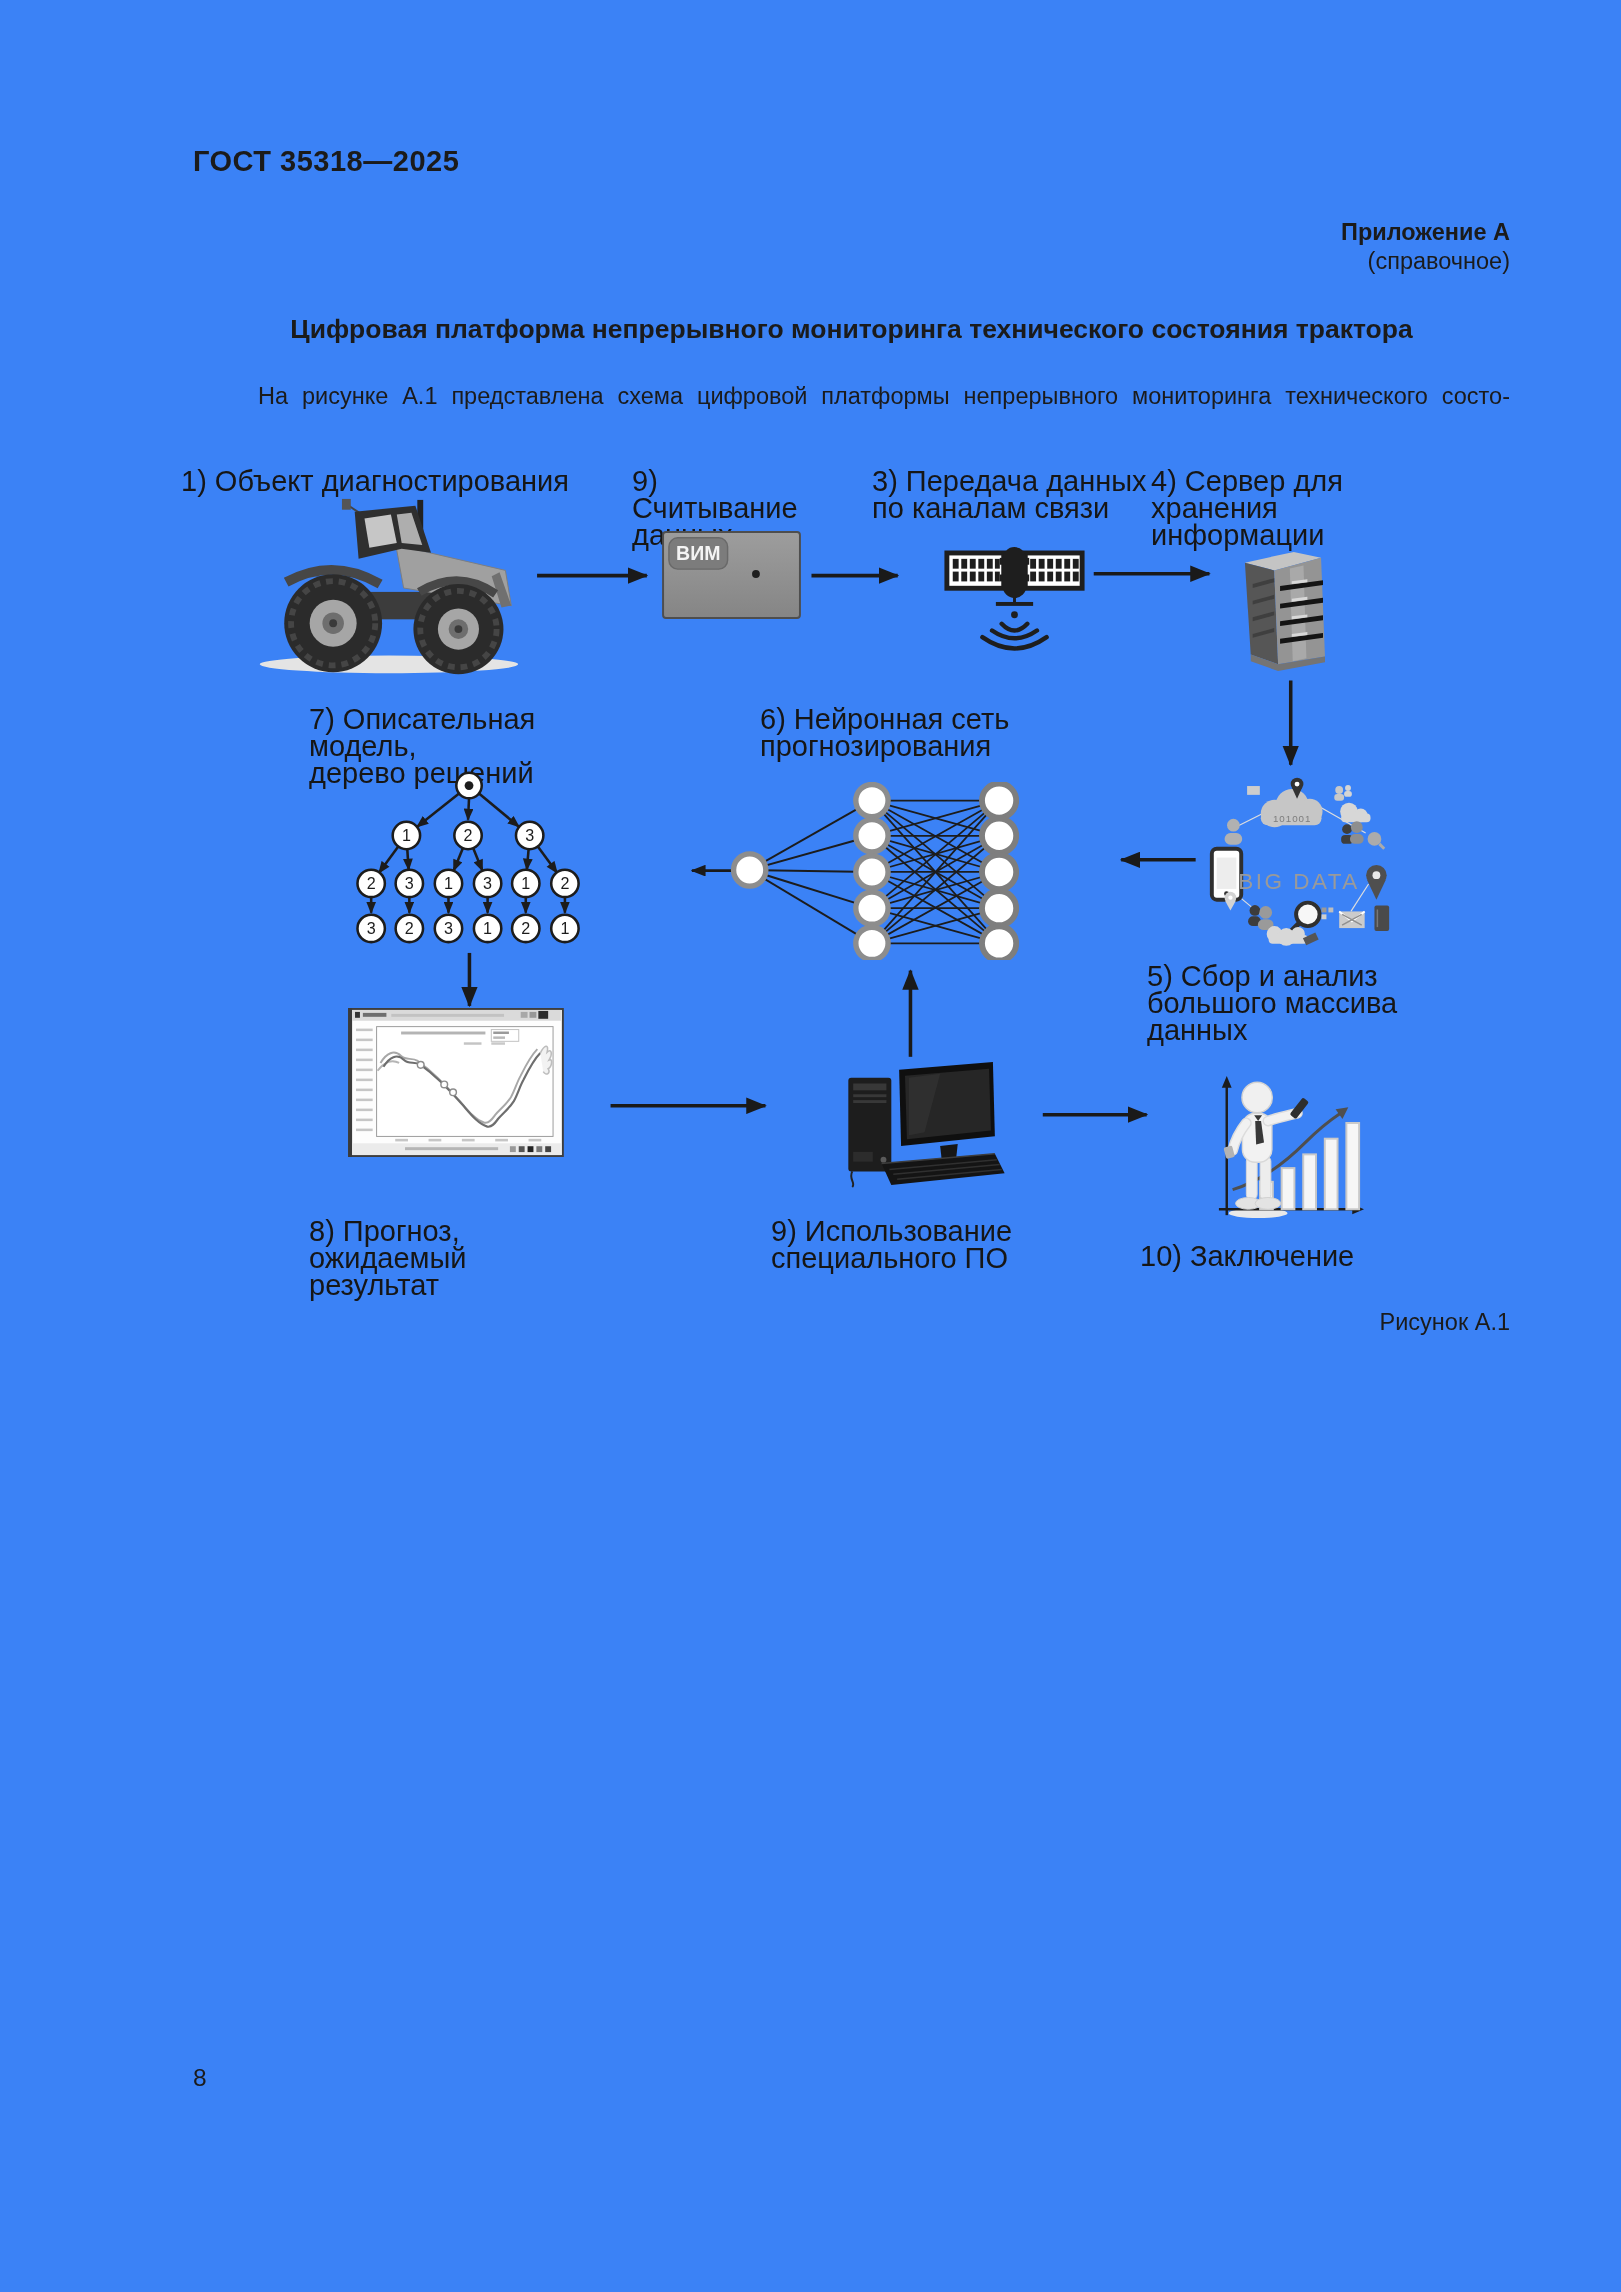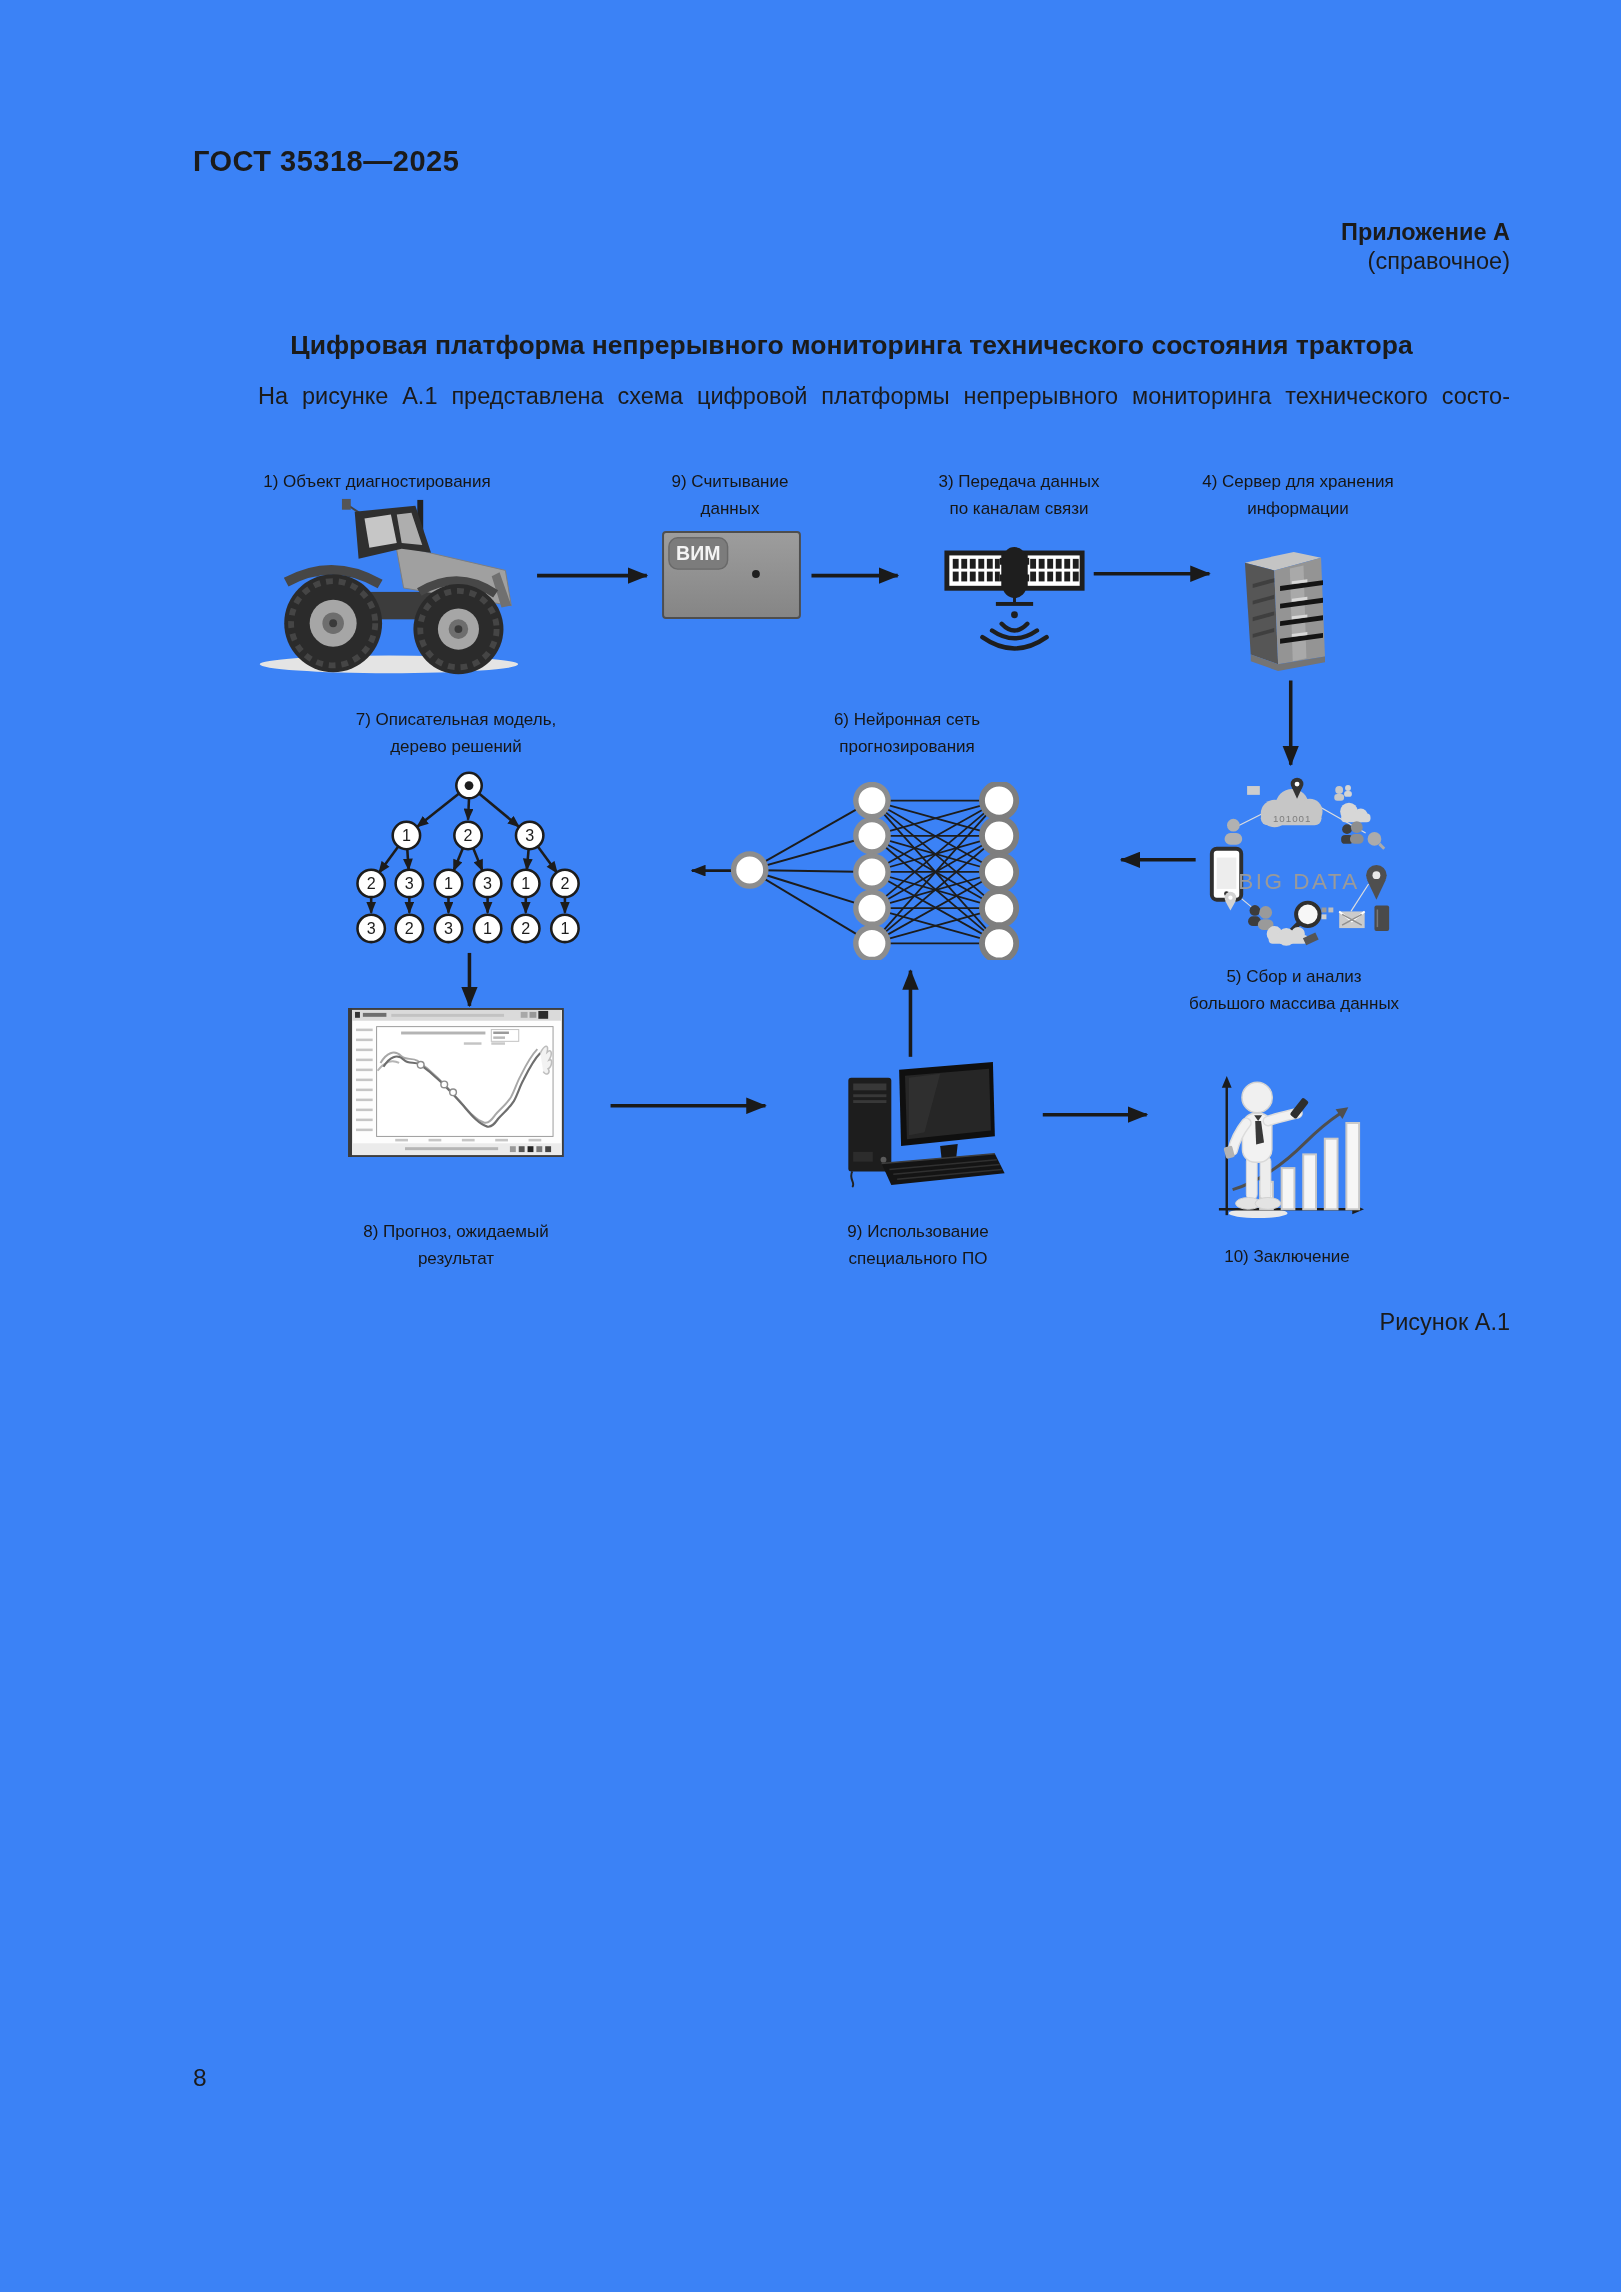--- a/index.html
+++ b/index.html
@@ -3,25 +3,25 @@
 <meta charset="utf-8">
 <style>
   html,body{margin:0;padding:0;background:#ffffff;}
   .page{position:relative;width:1621px;height:2293px;background:#3b82f6;
         font-family:"Liberation Sans",sans-serif;color:#1b1b1b;overflow:hidden;}
   .doc-header{position:absolute;left:193px;top:145px;font-size:29px;font-weight:700;letter-spacing:0.5px;}
   .appendix{position:absolute;left:193px;top:218px;width:1317px;text-align:right;
             font-size:23.5px;line-height:29px;}
   .appendix .a1{font-weight:700;}
   .sec-title{position:absolute;left:193px;top:314px;width:1317px;text-align:center;
-             font-size:26.5px;font-weight:700;margin-top:16px;}
+             font-size:26.5px;font-weight:700;}
   .intro{position:absolute;left:193px;top:382px;width:1317px;font-size:23.5px;line-height:28px;}
   .intro .l1{text-align:justify;text-align-last:justify;text-indent:65px;}
   .intro .l2{text-align:left;}
-  .dlabel{position:absolute;font-size:17px;line-height:27px;text-align:center;color:#161616;}
+  .dlabel{position:absolute;font-size:29px;line-height:27px;color:#161616;}
   .caption{position:absolute;left:193px;top:1309px;width:1317px;text-align:right;font-size:23.5px;}
   .pagenum{position:absolute;left:193px;top:2064px;font-size:24.5px;}
   svg{display:block;}
   .art{position:absolute;}
 </style>
 </head>
 <body>
 
 <div class="page">
 

